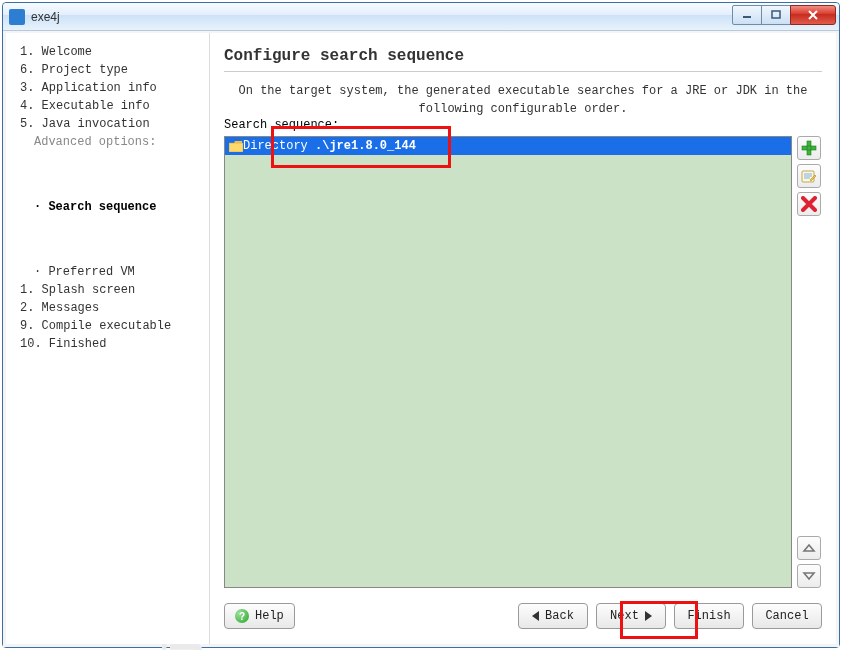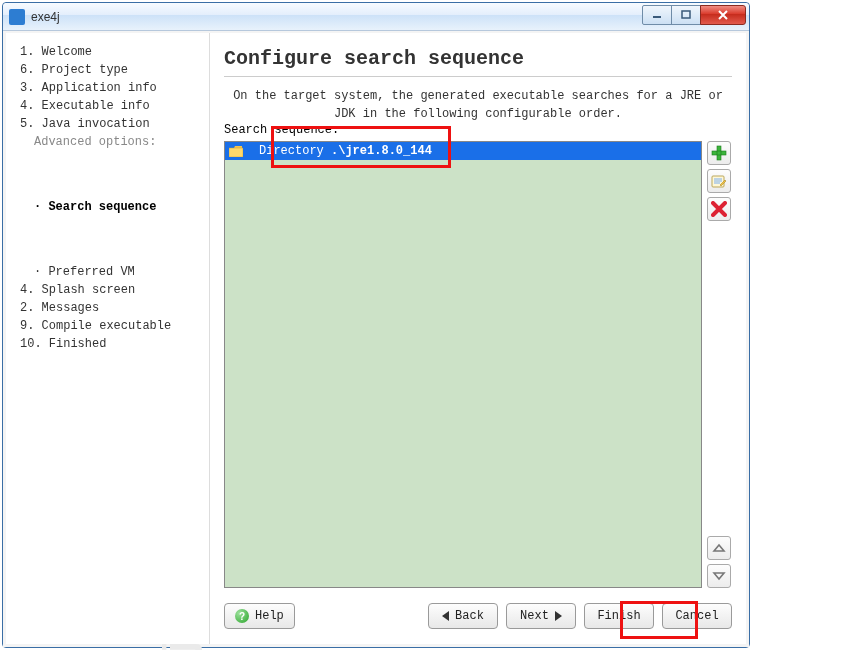--- a/index.html
+++ b/index.html
@@ -10,21 +10,21 @@
     background: #fff;
     width: 850px;
     height: 650px;
     overflow: hidden;
     position: relative;
   }
   .window {
     position: absolute;
     left: 2px;
     top: 2px;
-    width: 748px;
+    width: 838px;
     height: 646px;
     border: 1px solid #3a6ea5;
     border-radius: 4px;
     background: #fff;
     display: flex;
     flex-direction: column;
   }
   .titlebar {
     height: 28px;
     background: linear-gradient(to bottom, #f7fbff 0%, #e3eefc 45%, #cde2f8 46%, #e8f2fc 100%);
@@ -120,21 +120,21 @@
 
   .main {
     flex: 1;
     padding: 14px 14px 10px 14px;
     display: flex;
     flex-direction: column;
     background: #fff;
   }
   .page-title {
     font-weight: bold;
-    font-size: 20px;
+    font-size: 16px;
     color: #333;
   }
   .hr {
     border: none;
     border-top: 1px solid #ccc;
     margin: 6px 0 10px 0;
   }
   .desc {
     line-height: 18px;
     color: #333;
@@ -156,21 +156,21 @@
     overflow: hidden;
     position: relative;
   }
   .seq-row {
     height: 18px;
     background: #1a6fe8;
     color: #fff;
     display: flex;
     align-items: center;
     padding-left: 4px;
-    gap: 16px;
+    gap: 0;
   }
   .folder-icon {
     width: 14px;
     height: 11px;
   }
   .seq-row .txt { white-space: pre; }
   .seq-row .txt .bold { font-weight: bold; }
   .side-btns {
     width: 26px;
     display: flex;
@@ -265,21 +265,21 @@
 
     <div class="sidebar">
       <div class="nav-item">1. Welcome</div>
       <div class="nav-item">6. Project type</div>
       <div class="nav-item">3. Application info</div>
       <div class="nav-item">4. Executable info</div>
       <div class="nav-item">5. Java invocation</div>
       <div class="nav-group-label">Advanced options:</div>
       <div class="nav-item nav-sub bold">· <span>Search sequence</span></div>
       <div class="nav-item nav-sub">· <span>Preferred VM</span></div>
-      <div class="nav-item">4. Splash screen</div>
+      <div class="nav-item">1. Splash screen</div>
       <div class="nav-item">2. Messages</div>
       <div class="nav-item">9. Compile executable</div>
       <div class="nav-item">10. Finished</div>
 
       <div class="watermark">exe4j</div>
     </div>
 
     <div class="main">
       <div class="page-title">Configure search sequence</div>
       <hr class="hr">

